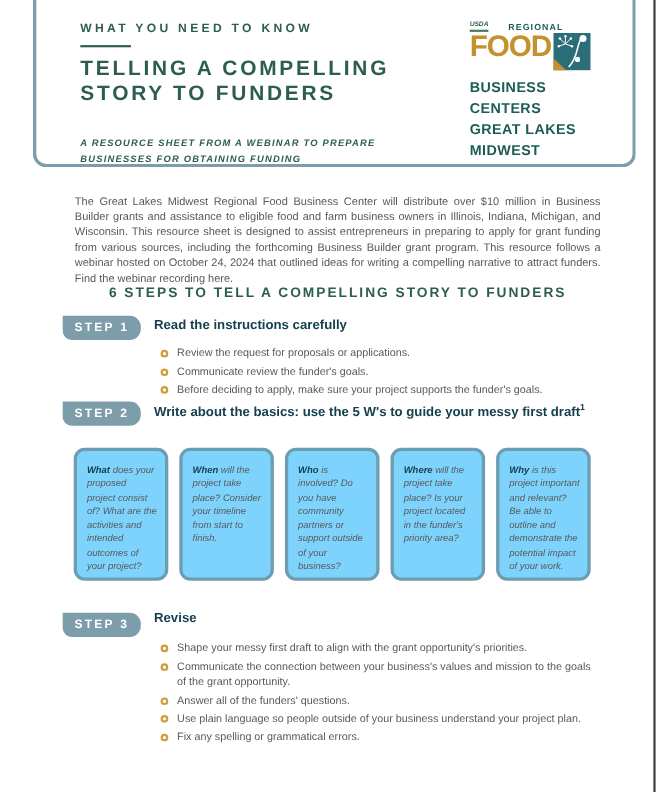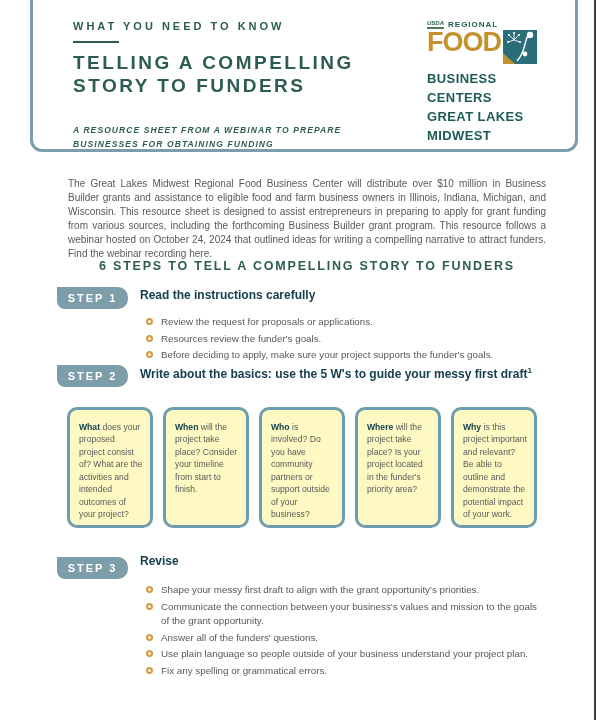--- a/index.html
+++ b/index.html
@@ -55,21 +55,21 @@
     letter-spacing: 1.1px;
     line-height: 1.65;
     font-weight: bold;
   }
   
   .logo {
     position: absolute;
     top: 26px; right: 12px;
     width: 136px;
   }
-  .logo-row1 { display: flex; align-items: center; gap: 4px; }
+  .logo-row1 { display: flex; align-items: center; gap: 18px; }
   .usda-mark {
     font-size: 6px; font-weight: bold; color: #2d5d52;
     border-bottom: 2px solid #4a7c59;
     line-height: 1; padding-bottom: 1px;
     font-style: italic;
   }
   .logo-regional {
     color: #1d5c55; font-size: 8px; font-weight: bold; letter-spacing: 1px;
   }
   .logo-row2 { display: flex; align-items: flex-start; margin-top: 1px; }
@@ -158,21 +158,22 @@
   }
   .card {
     width: 86px;
     height: 121px;
     border: 3px solid #6d9db0;
     border-radius: 10px;
     padding: 11px 7px 8px 9px;
     font-size: 8.6px;
     line-height: 1.45;
     color: #58595b;
-    background: #fef9c3;
+    background: #7dd3fc;
+    font-style: italic;
   }
   .card b { color: #16404f; }
   
   .footnote {
     position: absolute;
     left: 68px; top: 692px;
     width: 478px;
   }
   .footnote-rule {
     width: 60px; height: 2px;
@@ -244,21 +245,21 @@
 
   <div class="section-heading">6 STEPS TO TELL A COMPELLING STORY TO FUNDERS</div>
 
   <div class="step" style="top:287px;">
     <div class="step-head">
       <div class="step-badge">STEP 1</div>
       <div class="step-heading">Read the instructions carefully</div>
     </div>
     <ul class="bullets">
       <li><span class="bullet-ring"></span><span>Review the request for proposals or applications.</span></li>
-      <li><span class="bullet-ring"></span><span>Resources review the funder's goals.</span></li>
+      <li><span class="bullet-ring"></span><span>Communicate review the funder's goals.</span></li>
       <li><span class="bullet-ring"></span><span>Before deciding to apply, make sure your project supports the funder's goals.</span></li>
     </ul>
   </div>
 
   <div class="step" style="top:365px;">
     <div class="step-head">
       <div class="step-badge">STEP 2</div>
       <div class="step-heading"><span>Write about the basics: use the 5 W's to guide your messy first draft</span><sup>1</sup></div>
     </div>
   </div>

